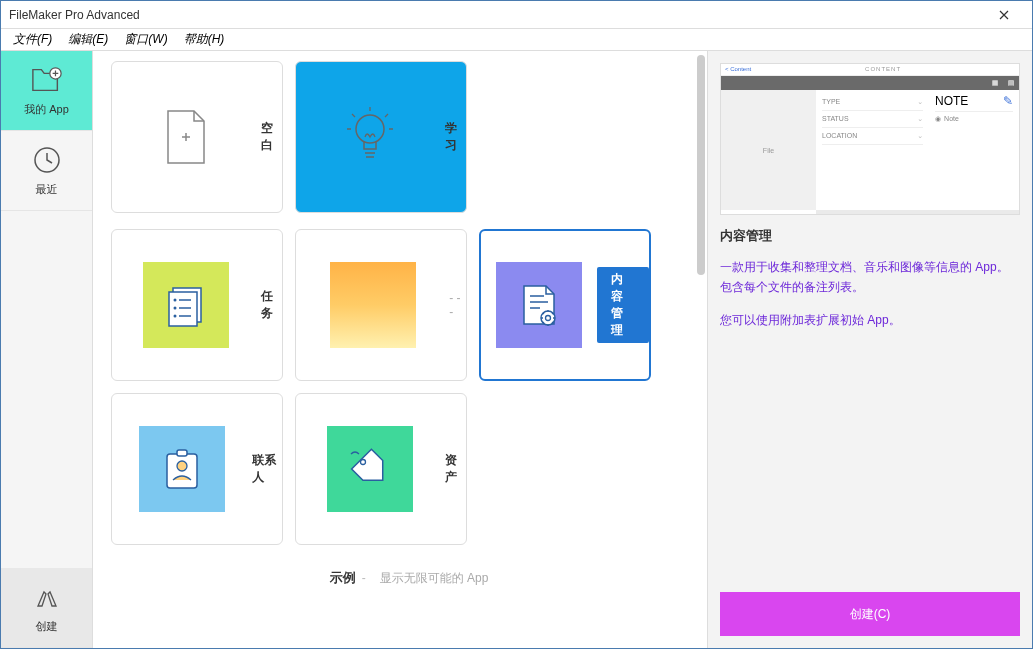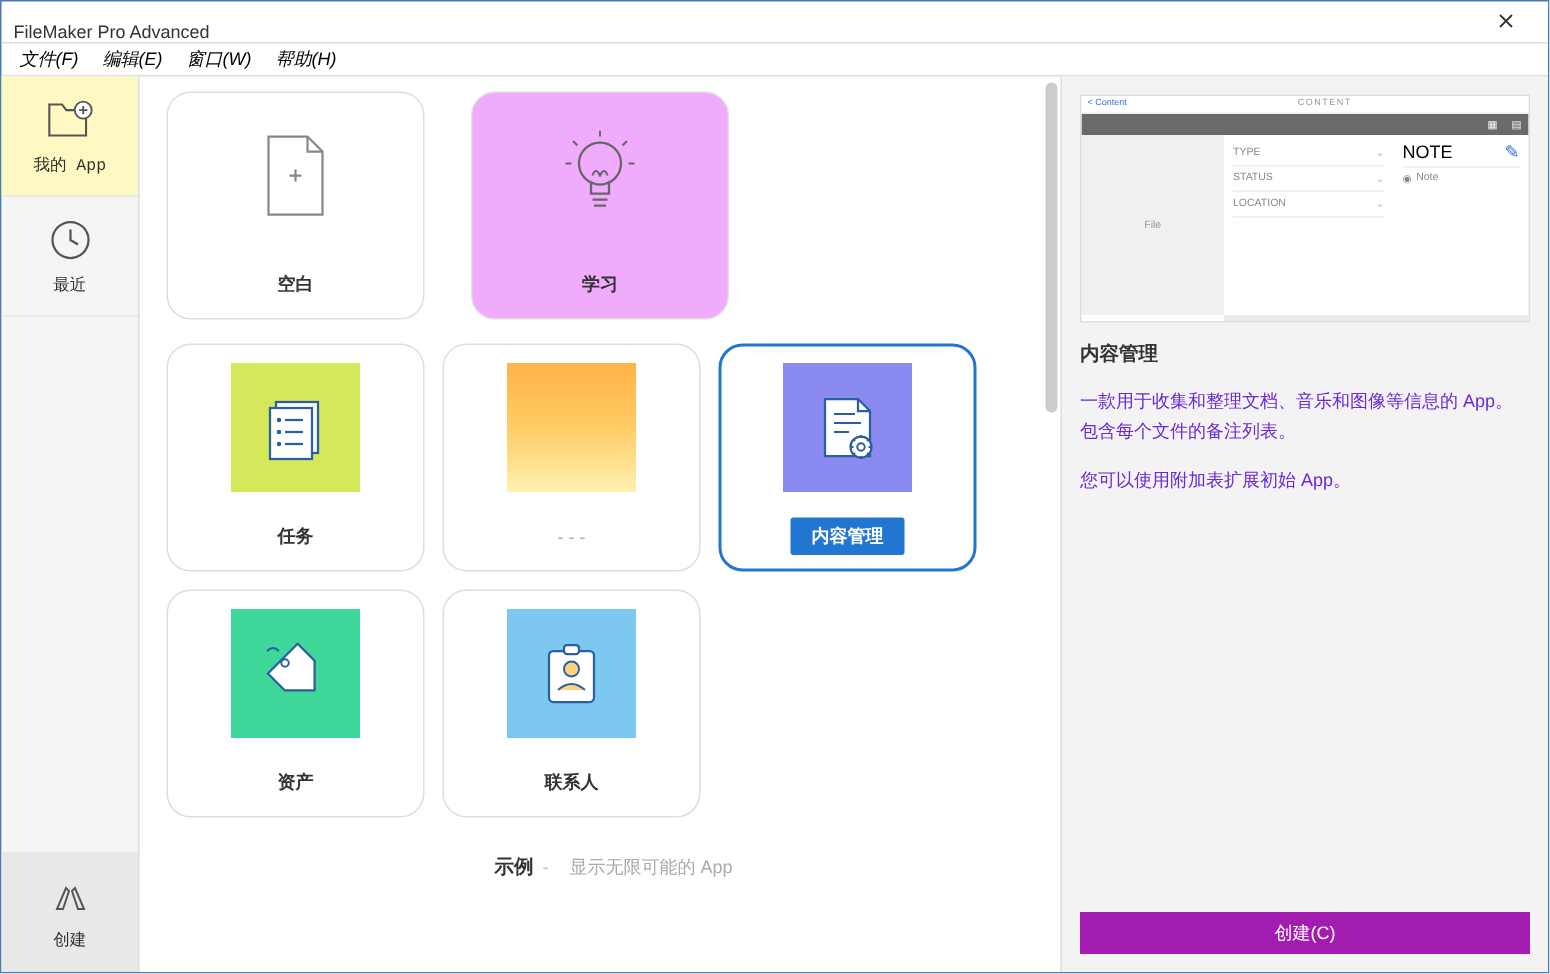--- a/index.html
+++ b/index.html
@@ -1,36 +1,36 @@
 <!DOCTYPE html>
 <html><head>
 <meta charset="utf-8">
 <style>
 * { box-sizing: border-box; margin: 0; padding: 0; }
 body { font-family: "Microsoft YaHei", "Segoe UI", sans-serif; font-size: 12px; background: #fff; overflow: hidden; }
 .window { width: 1033px; height: 649px; border: 1px solid #4a7baf; display: flex; flex-direction: column; }
-.titlebar { height: 28px; display: flex; align-items: flex-end; padding: 0 8px; border-bottom: 1px solid #ddd; }
+.titlebar { height: 28px; display: flex; align-items: center; padding: 0 8px; border-bottom: 1px solid #ddd; }
 .titlebar-text { flex: 1; font-size: 12px; color: #333; }
 .close-btn { width: 40px; height: 28px; display: flex; align-items: center; justify-content: center; cursor: pointer; }
 .close-btn svg { width: 10px; height: 10px; }
 .menubar { height: 22px; display: flex; align-items: center; padding: 0 4px; border-bottom: 1px solid #ddd; font-style: italic; }
 .menubar span { padding: 2px 8px; font-size: 12px; cursor: pointer; }
 .body { flex: 1; display: flex; overflow: hidden; }
 .sidebar { width: 92px; background: #f5f5f5; border-right: 1px solid #ddd; display: flex; flex-direction: column; }
 .sidebar-item { height: 80px; display: flex; flex-direction: column; align-items: center; justify-content: center; gap: 6px; cursor: pointer; border-bottom: 1px solid #e5e5e5; }
-.sidebar-item.active { background: #fef9c3; font-family: Liberation Mono, monospace; }
+.sidebar-item.active { background: #5eead4; }
 .sidebar-item .icon { width: 32px; height: 32px; display: flex; align-items: center; justify-content: center; }
 .sidebar-item .label { font-size: 11px; color: #333; }
 .sidebar-spacer { flex: 1; }
 .main { flex: 1; display: flex; overflow: hidden; }
 .gallery { flex: 1; overflow-y: auto; padding: 10px 0 10px 10px; position: relative; }
 .section-title { font-size: 13px; font-weight: bold; color: #333; margin: 8px 0 8px 8px; }
 .section-sub { font-size: 12px; color: #aaa; margin-left: 8px; }
 .cards { display: flex; flex-wrap: wrap; gap: 12px; padding: 0 8px 16px 8px; }
-.card { width: 172px; height: 152px; border: 1px solid #ddd; border-radius: 16px; background: #fff; display: flex; flex-direction: column; align-items: center; justify-content: center; cursor: pointer; position: relative; }
+.card { width: 172px; height: 152px; border: 1px solid #ddd; border-radius: 6px; background: #fff; display: flex; flex-direction: row; align-items: center; justify-content: center; cursor: pointer; position: relative; }
 .card.sel { border: 2px solid #2176d2; }
 .card-top { width: 170px; height: 105px; display: flex; align-items: center; justify-content: center; }
 .card-bottom { height: 40px; display: flex; align-items: center; justify-content: center; }
 .card-label { font-size: 12px; color: #333; font-weight: bold; }
 .card.sel .card-label-pill { background: #2176d2; color: #fff; padding: 4px 14px; border-radius: 2px; font-size: 12px; font-weight: bold; }
 .tile { width: 86px; height: 86px; display: flex; align-items: center; justify-content: center; }
 .right-panel { width: 325px; background: #f3f3f3; border-left: 1px solid #ddd; display: flex; flex-direction: column; padding: 12px; gap: 12px; }
 .preview { height: 152px; background: #fff; border: 1px solid #ddd; position: relative; overflow: hidden; }
 .pv-top { height: 12px; background: #fff; border-bottom: 1px solid #eee; font-size: 6px; color: #3a6fd8; padding: 2px 4px; display: flex; }
 .pv-top .ct { flex: 1; text-align: center; color: #999; letter-spacing: 1px; }
@@ -46,21 +46,21 @@
 .pv-note { font-size: 7px; color: #888; display: flex; gap: 3px; }
 .pv-note-hdr { border-bottom: 1px solid #eee; padding-bottom: 3px; margin-bottom: 3px; display: flex; }
 .pv-note-hdr .ed { margin-left: auto; color: #3a6fd8; }
 .pv-bottom { display: flex; }
 .pv-bl { width: 95px; padding: 4px 6px; }
 .pv-blk { font-size: 7px; color: #888; margin-bottom: 6px; }
 .pv-br { flex: 1; background: #eaeaea; }
 .desc-title { font-size: 13px; font-weight: bold; color: #333; }
 .desc-text { font-size: 12px; color: #6d28d9; line-height: 1.7; }
 .right-spacer { flex: 1; }
-.create-btn { height: 28px; background: #a21caf; color: #fff; display: flex; align-items: center; justify-content: center; cursor: pointer; font-size: 12px; }
+.create-btn { height: 44px; background: #d946ef; color: #fff; display: flex; align-items: center; justify-content: center; cursor: pointer; font-size: 12px; }
 .scrollbar-v { position: absolute; right: 0; top: 0; width: 14px; height: 100%; }
 .scroll-thumb { position: absolute; right: 2px; top: 4px; width: 8px; height: 220px; background: #ccc; border-radius: 4px; }
 </style>
 </head>
 <body>
 
 <div class="window">
   <div class="titlebar">
     <span class="titlebar-text">FileMaker Pro Advanced</span>
     <div class="close-btn">
@@ -116,21 +116,21 @@
               <svg width="44" height="56" viewBox="0 0 44 56">
                   <path d="M4 2 L30 2 L40 12 L40 54 L4 54 Z" fill="none" stroke="#888" stroke-width="1.5"></path>
                   <path d="M30 2 L30 12 L40 12" fill="none" stroke="#888" stroke-width="1.5"></path>
                   <path d="M18 28 L26 28 M22 24 L22 32" stroke="#888" stroke-width="1.5"></path>
                 </svg>
             </div>
             <div class="card-bottom">
                 <span class="card-label">空白</span>
               </div>
           </div>
-          <div class="card" style="background:#f0abfc;margin-left:19px;">
+          <div class="card" style="background:#0ea5e9;">
             <div class="card-top">
               <svg width="50" height="60" viewBox="0 0 50 60">
                   <circle cx="25" cy="22" r="14" fill="none" stroke="#666" stroke-width="1.5"></circle>
                   <path d="M19 34 L19 42 L31 42 L31 34" fill="none" stroke="#666" stroke-width="1.5"></path>
                   <path d="M20 46 L30 46 M21 50 L29 50" stroke="#666" stroke-width="1.5"></path>
                   <path d="M25 4 L25 0 M10 10 L7 7 M40 10 L43 7 M6 22 L2 22 M44 22 L48 22" stroke="#666" stroke-width="1.3"></path>
                   <path d="M20 30 Q22 24 25 30 Q28 24 30 30" fill="none" stroke="#666" stroke-width="1.3"></path>
                 </svg>
             </div>
             <div class="card-bottom">
@@ -179,45 +179,45 @@
                     <path d="M34 30 L34 32 M34 44 L34 46 M27 38 L29 38 M39 38 L41 38 M29 33 L30 34 M38 42 L39 43 M29 43 L30 42 M38 34 L39 33" stroke="#2a5fa0" stroke-width="1.3"></path>
                   </svg>
             </div>
               </div>
             <div class="card-bottom">
                 <span class="card-label-pill">内容管理</span>
               </div>
           </div>
           <div class="card">
             <div class="card-top">
-                <div class="tile" style="background:#3fd89a;">
-              <svg width="50" height="50" viewBox="0 0 50 50">
-                    <path d="M12 10 L28 10 L42 24 L28 38 L12 38 Z" fill="#fff" stroke="#2a5fa0" stroke-width="1.5" transform="rotate(45 25 25)"></path>
-                    <circle cx="18" cy="18" r="2.5" fill="none" stroke="#2a5fa0" stroke-width="1.3"></circle>
-                    <path d="M14 10 Q10 6 6 10" fill="none" stroke="#2a5fa0" stroke-width="1.3"></path>
-                  </svg>
-            </div>
-              </div>
-            <div class="card-bottom">
-                <span class="card-label">资产</span>
-              </div>
-          </div>
-          <div class="card">
-            <div class="card-top">
                 <div class="tile" style="background:#7cc8f0;">
               <svg width="50" height="50" viewBox="0 0 50 50">
                     <rect x="10" y="10" width="30" height="34" rx="3" fill="#fff" stroke="#2a5fa0" stroke-width="1.5"></rect>
                     <rect x="20" y="6" width="10" height="6" rx="2" fill="#fff" stroke="#2a5fa0" stroke-width="1.5"></rect>
                     <circle cx="25" cy="22" r="5" fill="#ffd280" stroke="#2a5fa0" stroke-width="1.3"></circle>
                     <path d="M16 36 Q25 28 34 36" fill="#ffd280" stroke="#2a5fa0" stroke-width="1.3"></path>
                   </svg>
             </div>
               </div>
             <div class="card-bottom">
                 <span class="card-label">联系人</span>
+              </div>
+          </div>
+          <div class="card">
+            <div class="card-top">
+                <div class="tile" style="background:#3fd89a;">
+              <svg width="50" height="50" viewBox="0 0 50 50">
+                    <path d="M12 10 L28 10 L42 24 L28 38 L12 38 Z" fill="#fff" stroke="#2a5fa0" stroke-width="1.5" transform="rotate(45 25 25)"></path>
+                    <circle cx="18" cy="18" r="2.5" fill="none" stroke="#2a5fa0" stroke-width="1.3"></circle>
+                    <path d="M14 10 Q10 6 6 10" fill="none" stroke="#2a5fa0" stroke-width="1.3"></path>
+                  </svg>
+            </div>
+              </div>
+            <div class="card-bottom">
+                <span class="card-label">资产</span>
               </div>
           </div>
         </div>
 
         <div style="display:flex;align-items:baseline;justify-content:center;">
           <div class="section-title">示例</div>
           <span style="color:#bbb;margin:0 6px;">-</span>
           <div class="section-sub">显示无限可能的 App</div>
         </div>
 

